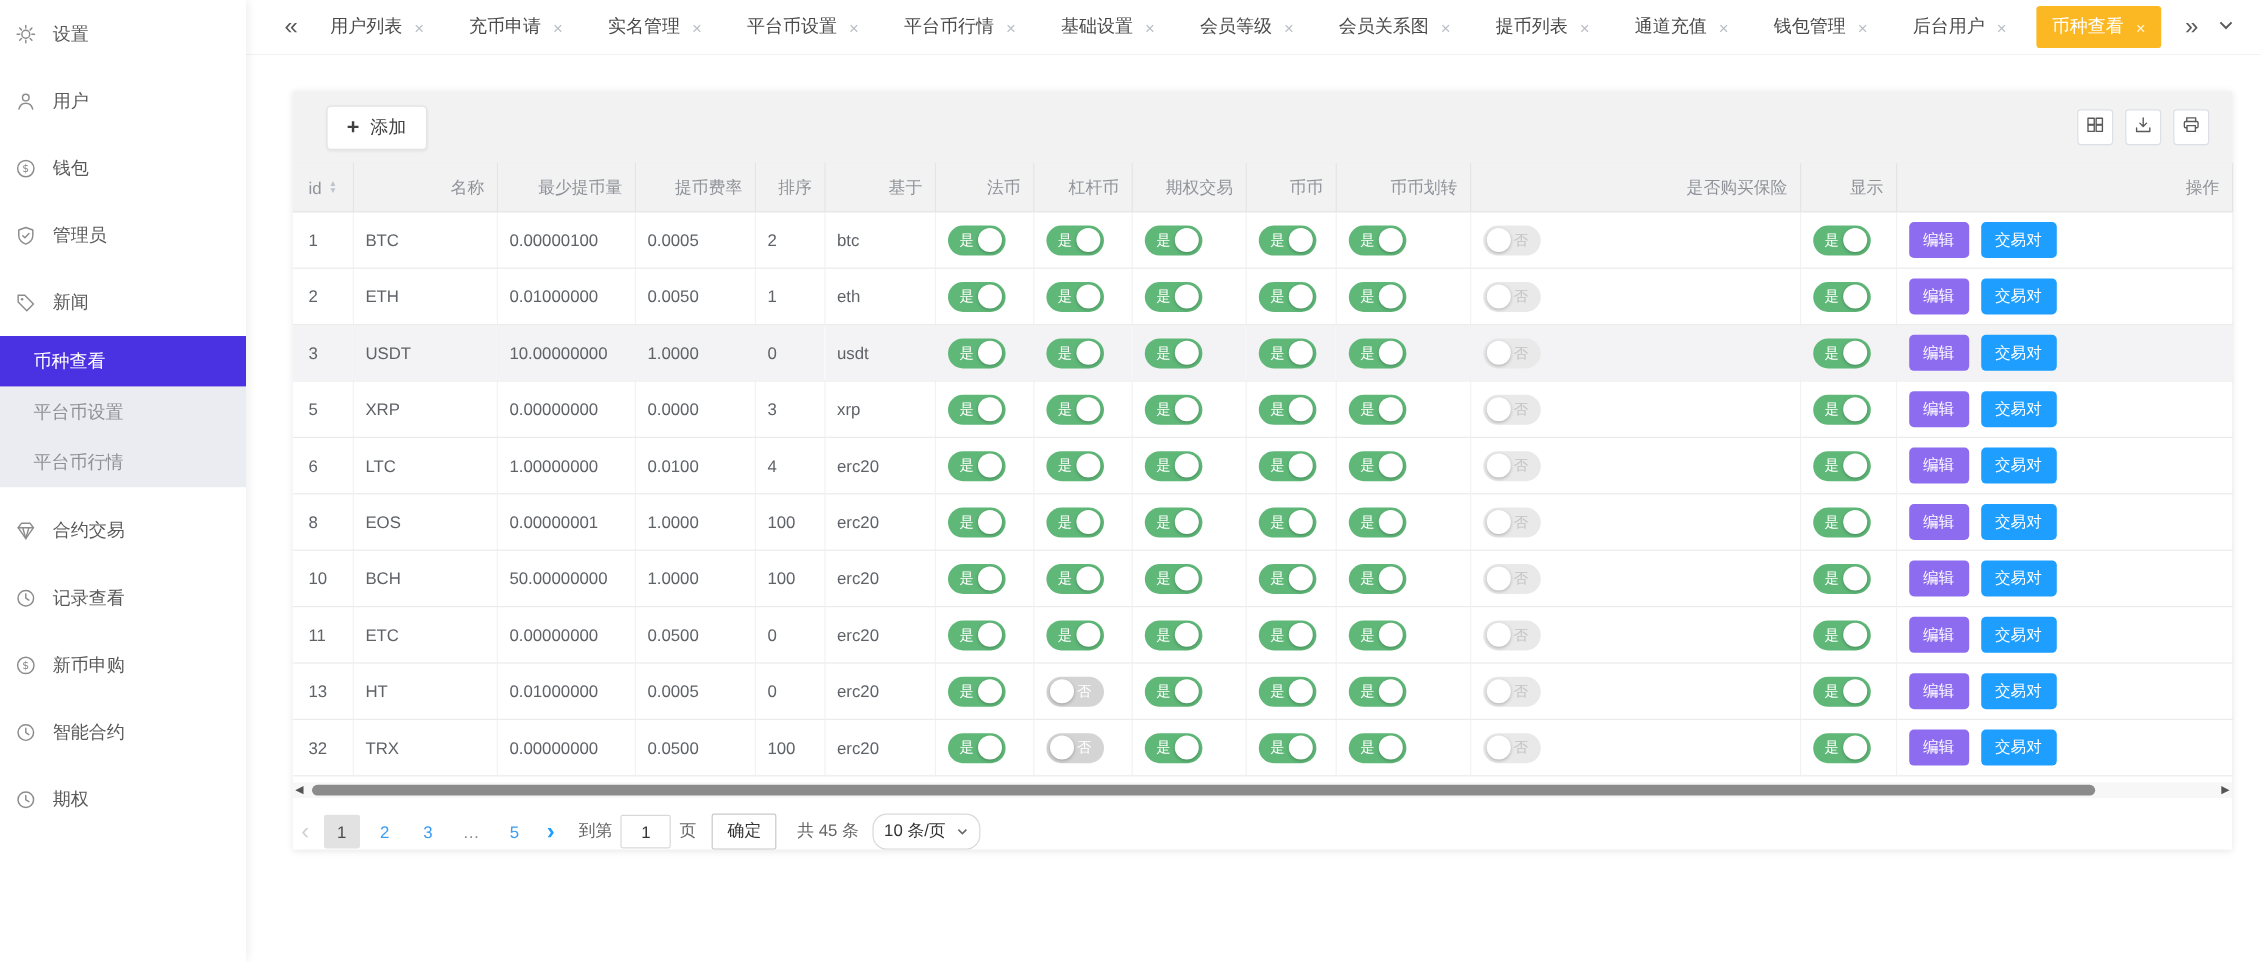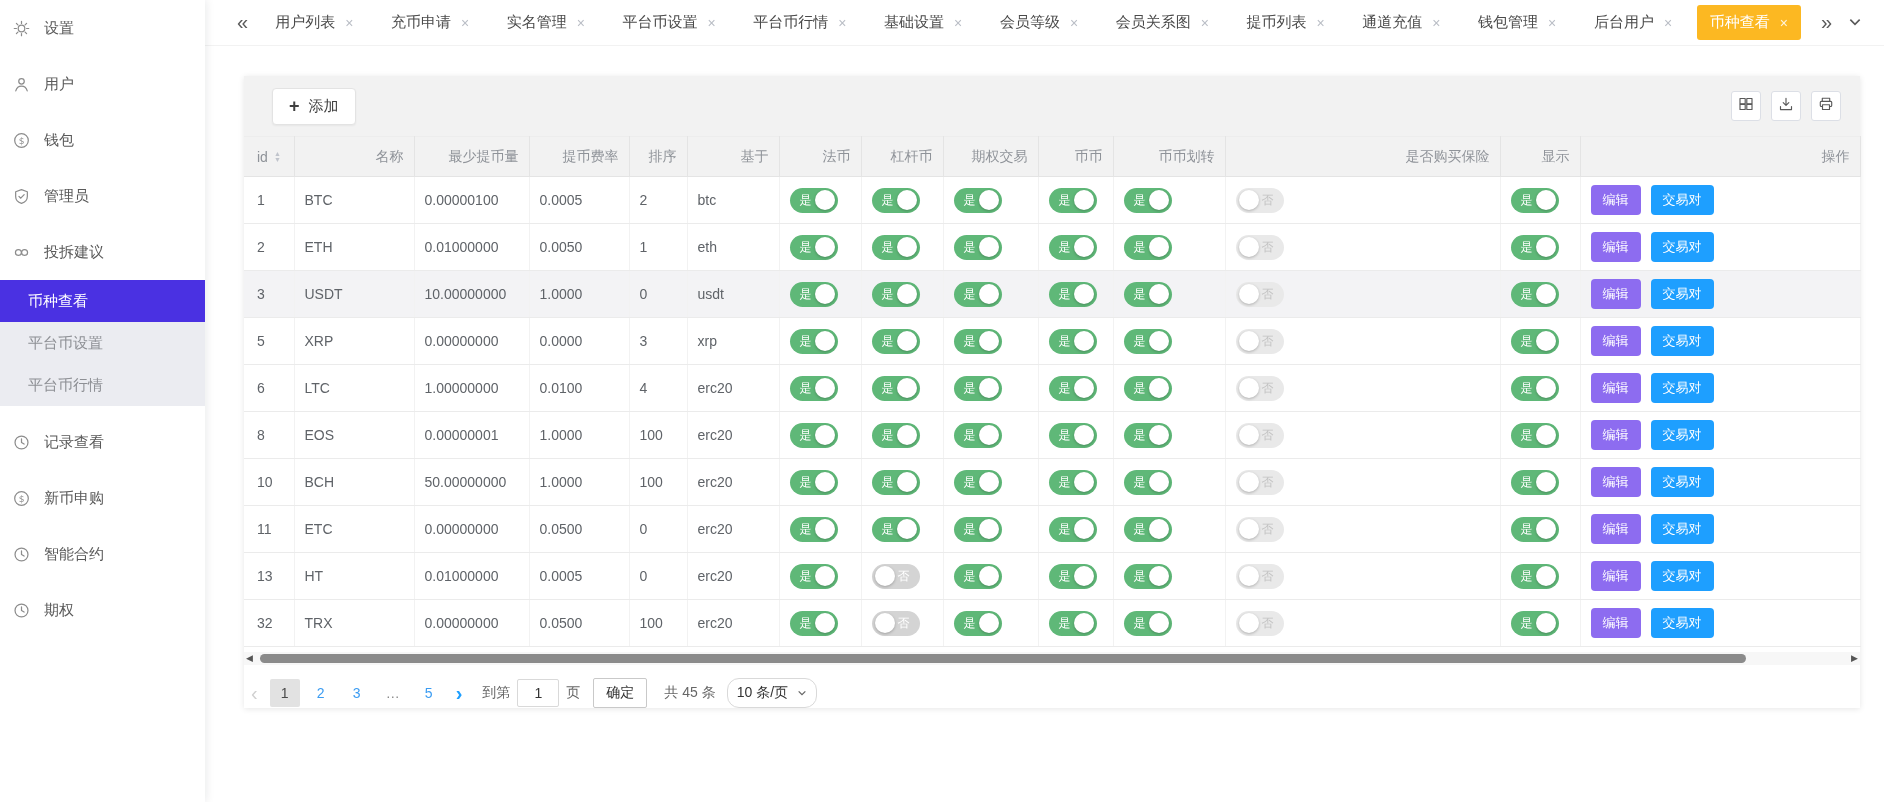--- a/index.html
+++ b/index.html
@@ -153,30 +153,39 @@
           <svg viewBox="0 0 16 16" fill="none" stroke="currentColor" stroke-width="1.15" stroke-linecap="round" stroke-linejoin="round" width="17" height="17">
             <path d="M8 1.5l5.5 2V8c0 3.4-3 5.7-5.5 6.5C5.5 13.7 2.5 11.4 2.5 8V3.5z"></path>
             <path d="M5.6 7.9l1.7 1.7 3.2-3.4"></path>
           </svg>
         </span>
         <span>管理员</span>
       </div>
       <div class="side-item">
         <span class="icon">
           <svg viewBox="0 0 16 16" fill="none" stroke="currentColor" stroke-width="1.15" stroke-linecap="round" stroke-linejoin="round" width="17" height="17">
-            <circle cx="5.1" cy="8" r="2.8"></circle>
-            <circle cx="10.9" cy="8" r="2.8"></circle>
-          </svg>
-        </span>
-        <span>投拆建议</span>
+            <path d="M2 2h5.2L14 8.8 8.8 14 2 7.2z"></path>
+            <circle cx="5.1" cy="5.1" r="1" fill="currentColor" stroke="none"></circle>
+          </svg>
+        </span>
+        <span>新闻</span>
       </div>
       <div class="submenu">
         <div class="sub-item active">币种查看</div>
         <div class="sub-item">平台币设置</div>
         <div class="sub-item">平台币行情</div>
+      </div>
+      <div class="side-item">
+        <span class="icon">
+          <svg viewBox="0 0 16 16" fill="none" stroke="currentColor" stroke-width="1.15" stroke-linecap="round" stroke-linejoin="round" width="17" height="17">
+            <path d="M4.6 2h6.8L14 5.4 8 14 2 5.4z"></path>
+            <path d="M2 5.4h12M8 14L5.6 5.4M8 14l2.4-8.6"></path>
+          </svg>
+        </span>
+        <span>合约交易</span>
       </div>
       <div class="side-item">
         <span class="icon">
           <svg viewBox="0 0 16 16" fill="none" stroke="currentColor" stroke-width="1.15" stroke-linecap="round" stroke-linejoin="round" width="17" height="17">
             <circle cx="8" cy="8" r="6.1"></circle>
             <path d="M8 4.6V8l2.4 1.5"></path>
           </svg>
         </span>
         <span>记录查看</span>
       </div>

